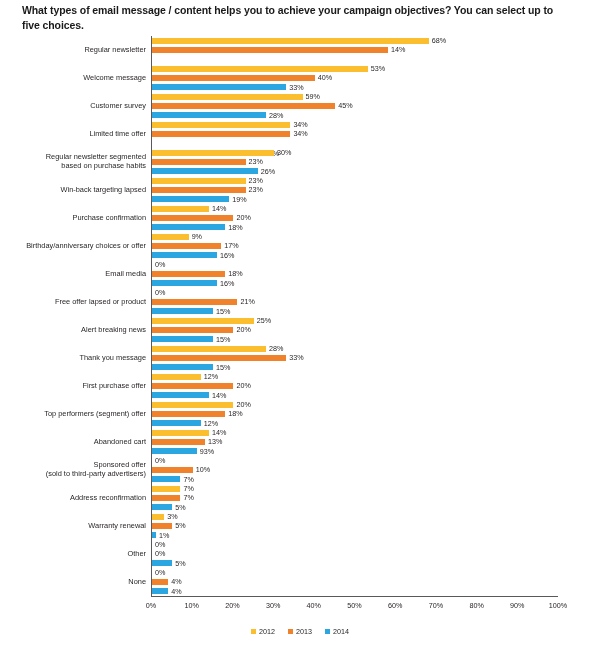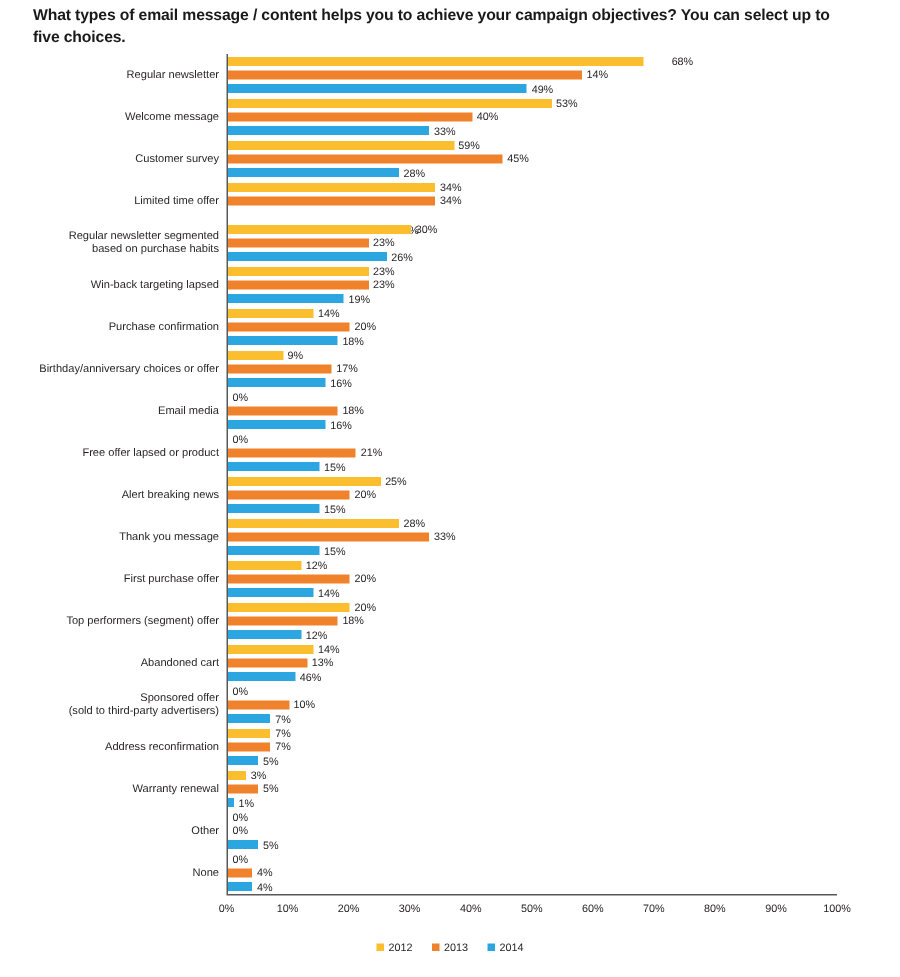--- a/index.html
+++ b/index.html
@@ -153,31 +153,27 @@
 </head>
 <body>
 
 <div id="chart-title">What types of email message / content helps you to achieve your campaign objectives? You can select up to five choices.</div>
 
 <div id="plot-wrap">
   <div id="rows">
       <div class="row" style="height: 28px;">
         <div class="cat-label">Regular newsletter</div>
         <div class="bars" style="height: 28px;">
-          <div class="bar-line" style="height: 9.33333px; gap: 16px;">
+          <div class="bar-line" style="height: 9.33333px;">
             <div class="bar y2012" style="width: 276.76px;"></div>
             <div class="bar-val">68%</div>
           </div>
           <div class="bar-line" style="height: 9.33333px;">
             <div class="bar y2013" style="width: 236.06px;"></div>
             <div class="bar-val">14%</div>
-          </div>
-          <div class="bar-line" style="height: 9.33333px;">
-            <div class="bar y2014" style="width: 199.43px;"></div>
-            <div class="bar-val">49%</div>
           </div>
         </div>
       </div>
       <div class="row" style="height: 28px;">
         <div class="cat-label">Welcome message</div>
         <div class="bars" style="height: 28px;">
           <div class="bar-line" style="height: 9.33333px;">
             <div class="bar y2012" style="width: 215.71px;"></div>
             <div class="bar-val">53%</div>
           </div>
@@ -402,21 +398,21 @@
           <div class="bar-line" style="height: 9.33333px;">
             <div class="bar y2012" style="width: 56.98px;"></div>
             <div class="bar-val">14%</div>
           </div>
           <div class="bar-line" style="height: 9.33333px;">
             <div class="bar y2013" style="width: 52.91px;"></div>
             <div class="bar-val">13%</div>
           </div>
           <div class="bar-line" style="height: 9.33333px;">
             <div class="bar y2014" style="width: 44.77px;"></div>
-            <div class="bar-val">46%</div>
+            <div class="bar-val">93%</div>
           </div>
         </div>
       </div>
       <div class="row" style="height: 28px;">
         <div class="cat-label">Sponsored offer
 (sold to third-party advertisers)</div>
         <div class="bars" style="height: 28px;">
           <div class="bar-line" style="height: 9.33333px;">
             <div class="bar y2012" style="width: 0px;"></div>
             <div class="bar-val">0%</div>

